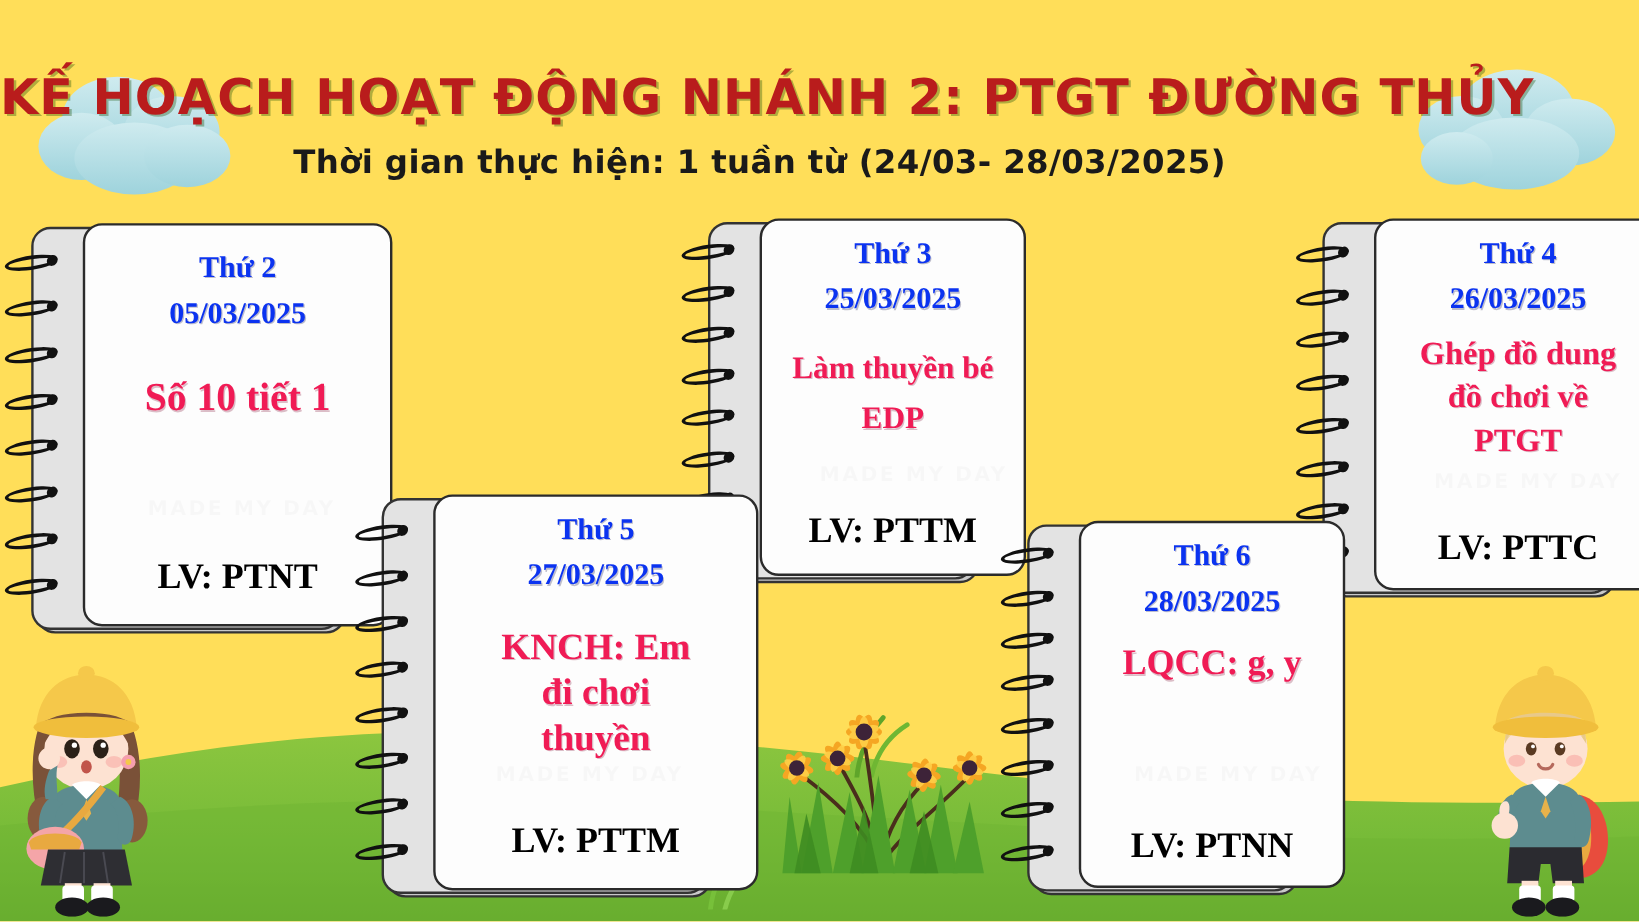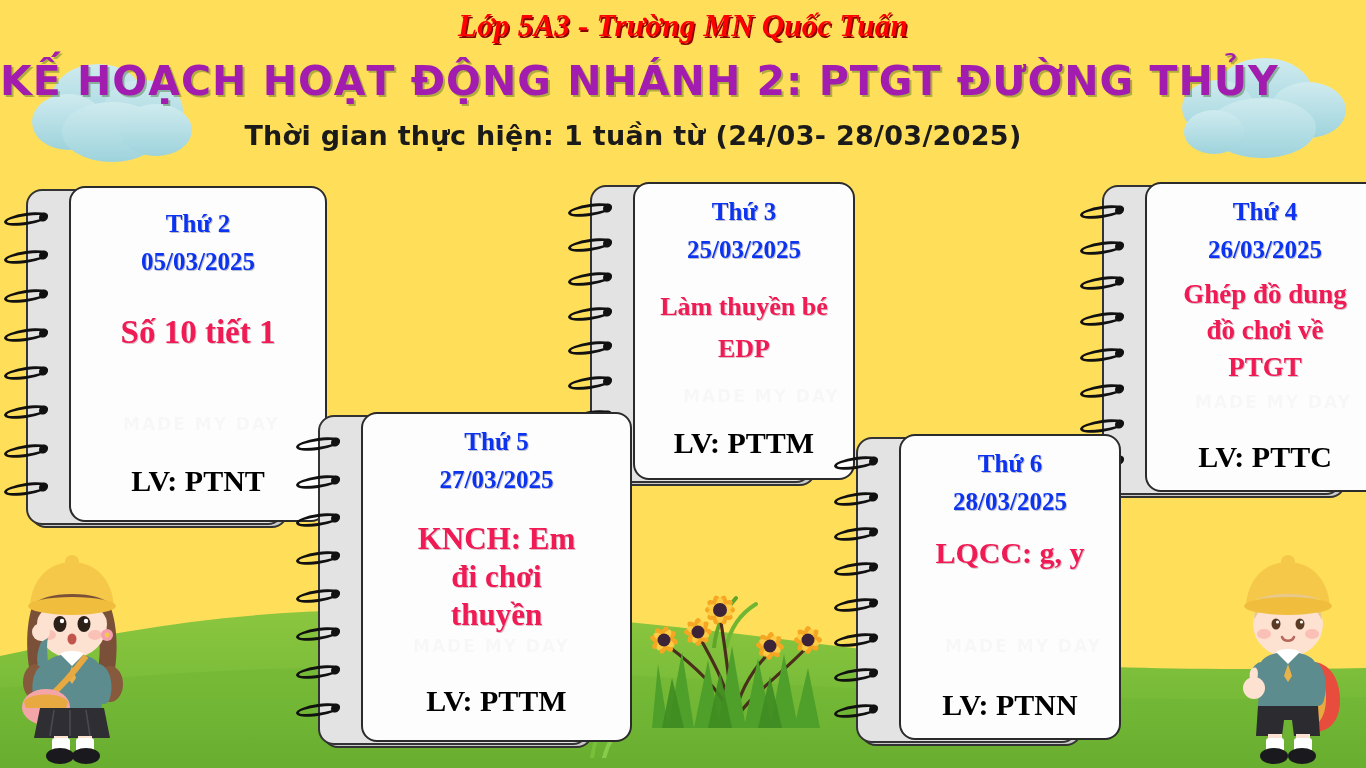--- a/index.html
+++ b/index.html
@@ -31,21 +31,21 @@
     font-size: 31px; color: #FF0000;
     text-shadow: 1.5px 1.5px 0 #8B0000;
     letter-spacing: .2px;
     z-index: 12;
   }
   .main-title {
     position: absolute; top: 57px; left: 0; width: 1168px;
     text-align: center;
     font-family: "DejaVu Sans", sans-serif;
     font-weight: bold;
-    font-size: 41px; color: #a21caf;
+    font-size: 41px; color: #b91c1c;
     letter-spacing: 1px;
     text-shadow: 2px 2px 0 rgba(30,80,10,.35);
     white-space: nowrap;
     z-index: 12;
   }
   .subtitle {
     position: absolute; top: 120px; left: 0; width: 1266px;
     text-align: center;
     font-family: "DejaVu Sans", sans-serif;
     font-weight: bold;
@@ -291,21 +291,20 @@
     </defs>
     <g fill="url(#cl2)">
       <ellipse cx="84" cy="44" rx="48" ry="34"></ellipse>
       <ellipse cx="38" cy="60" rx="36" ry="28"></ellipse>
       <ellipse cx="128" cy="62" rx="38" ry="28"></ellipse>
       <ellipse cx="82" cy="80" rx="54" ry="30"></ellipse>
       <ellipse cx="34" cy="84" rx="30" ry="22"></ellipse>
     </g>
   </svg>
 
-  <div class="school-line">Lớp 5A3 - Trường MN Quốc Tuấn</div>
   <div class="main-title">KẾ HOẠCH HOẠT ĐỘNG NHÁNH 2: PTGT ĐƯỜNG THỦY</div>
   <div class="subtitle">Thời gian thực hiện: 1 tuần từ (24/03- 28/03/2025)</div>
 
   <div class="note" style="left:22px; top:186px; width:258px; height:336px;">
     <div class="stack"></div>
     <div class="stack2"></div>
     <div class="page">
       <div class="note-day" style="margin-top:22px;">Thứ 2</div>
       <div class="note-date" style="margin-top:10px;">05/03/2025</div>
       <div class="note-activity" style="font-size:33px;margin-top:38px;white-space:pre-line;">Số 10 tiết 1</div>

